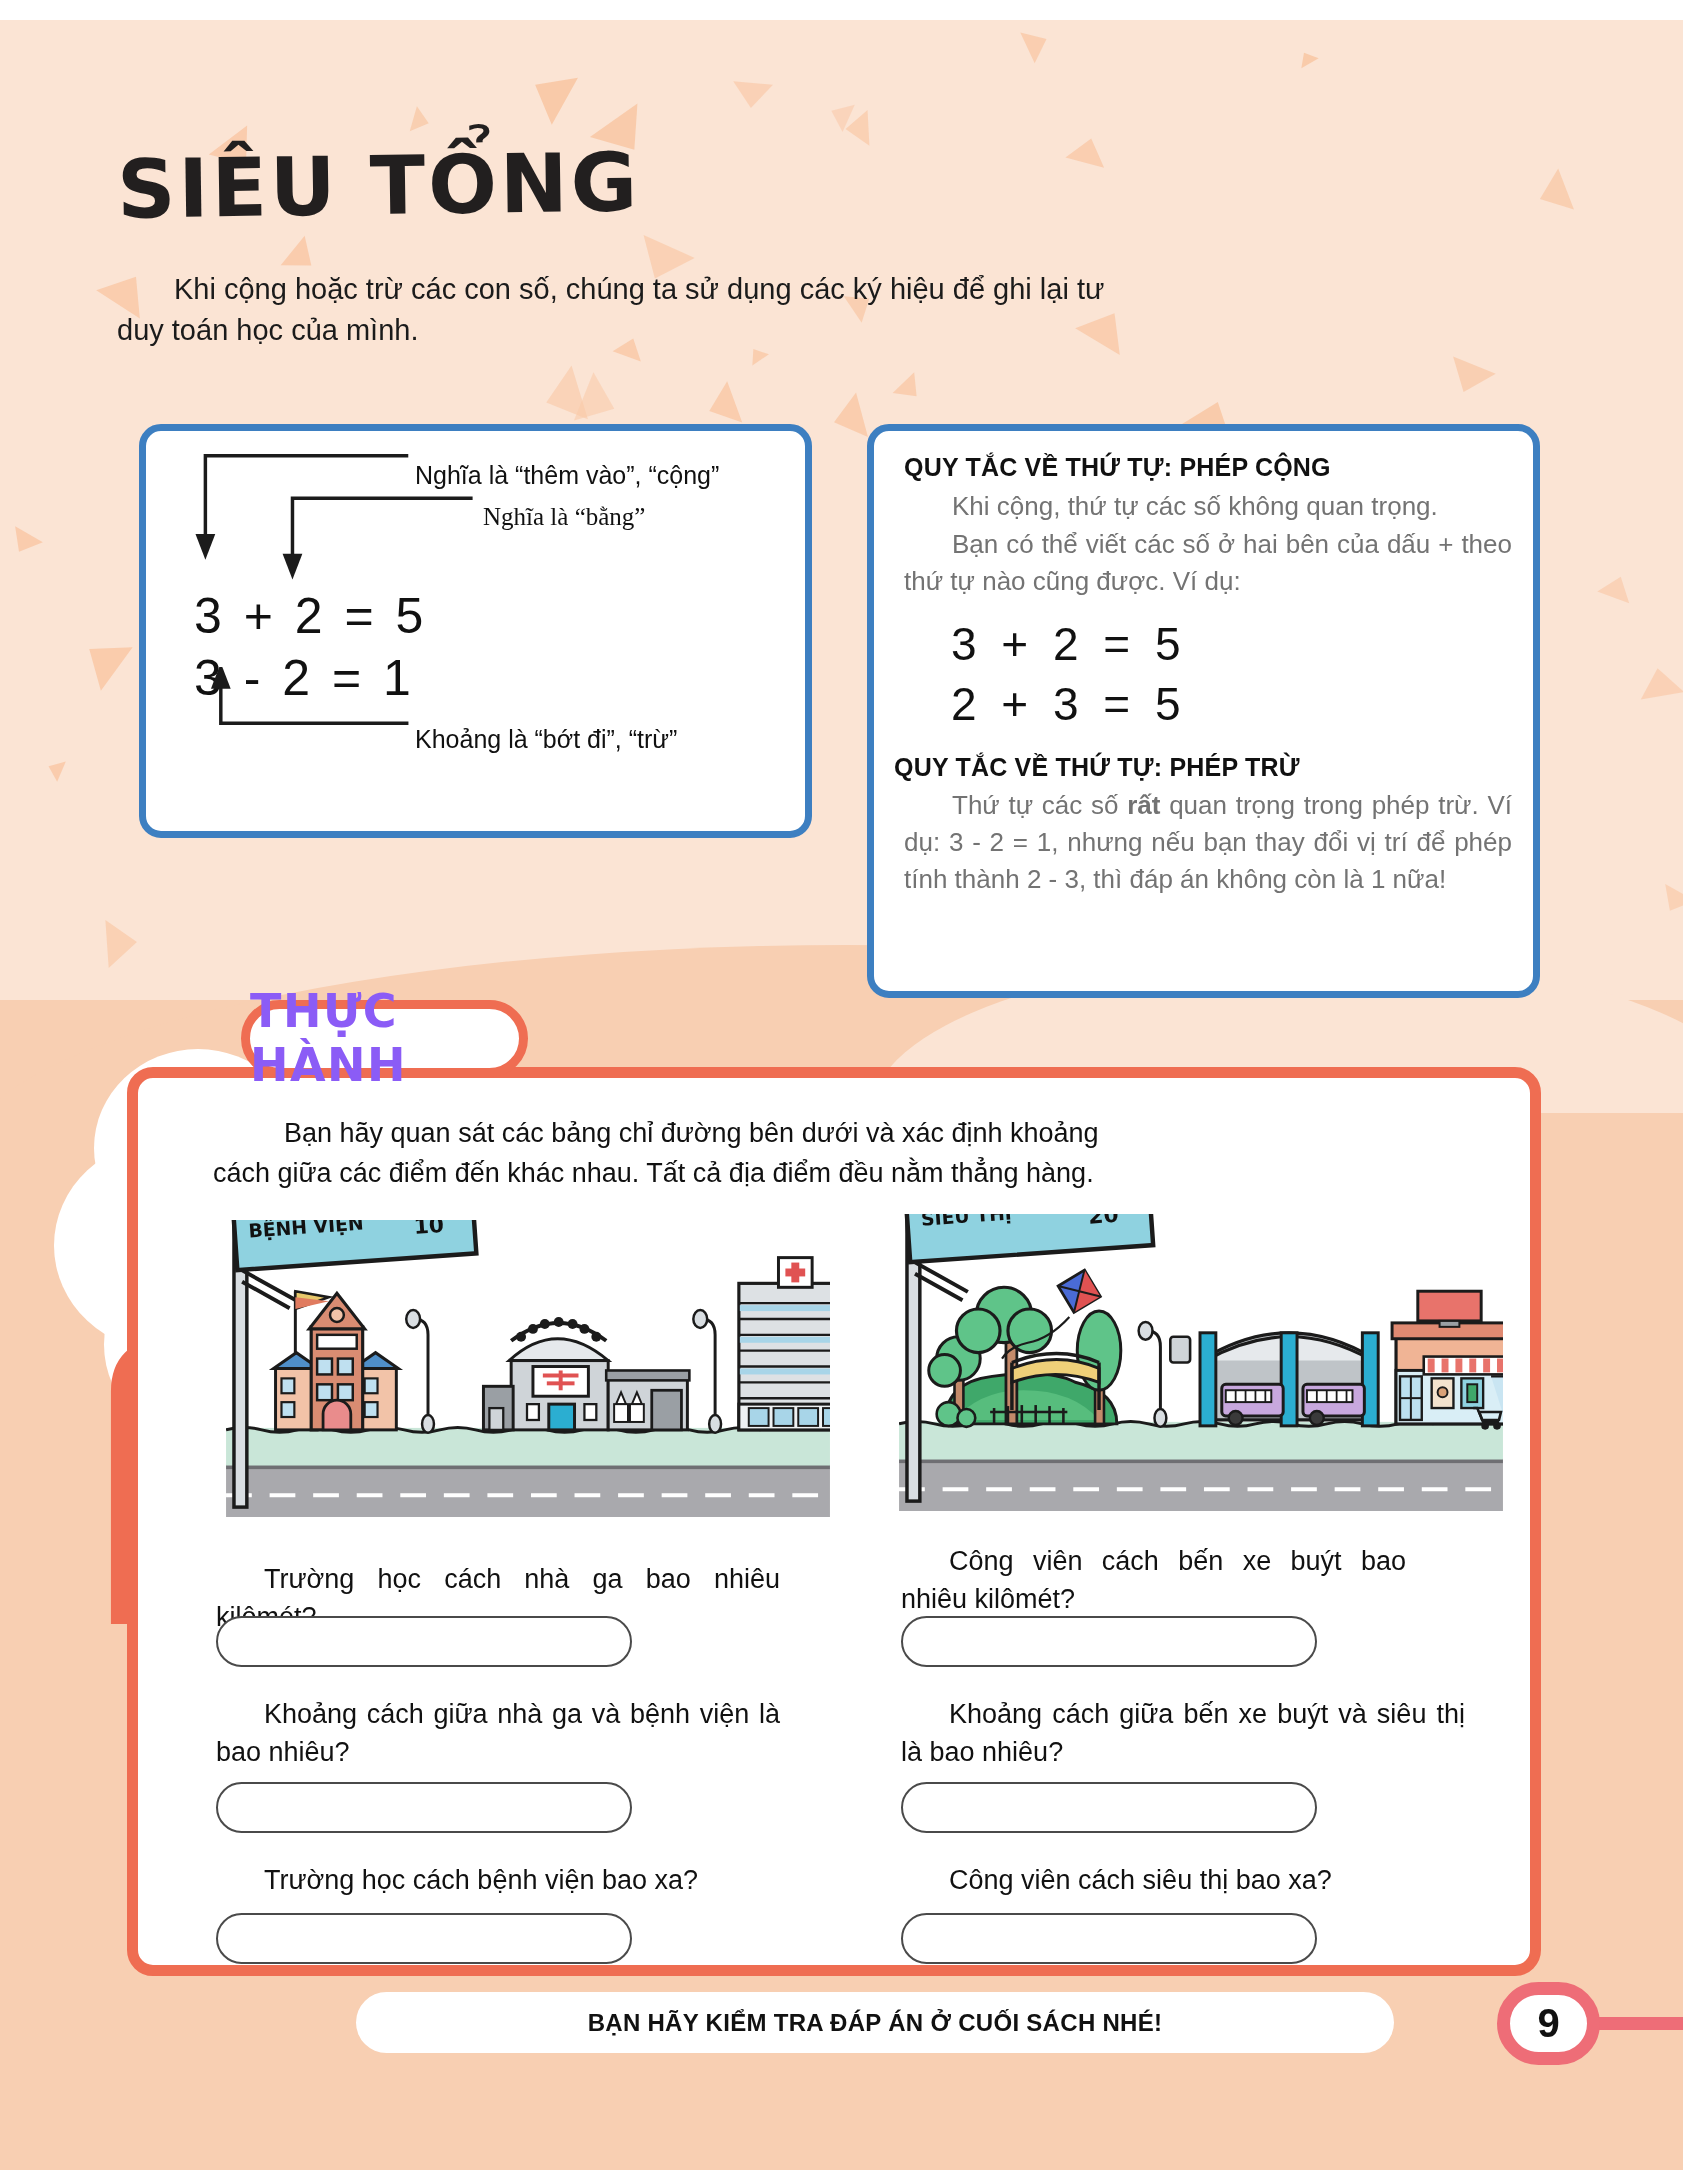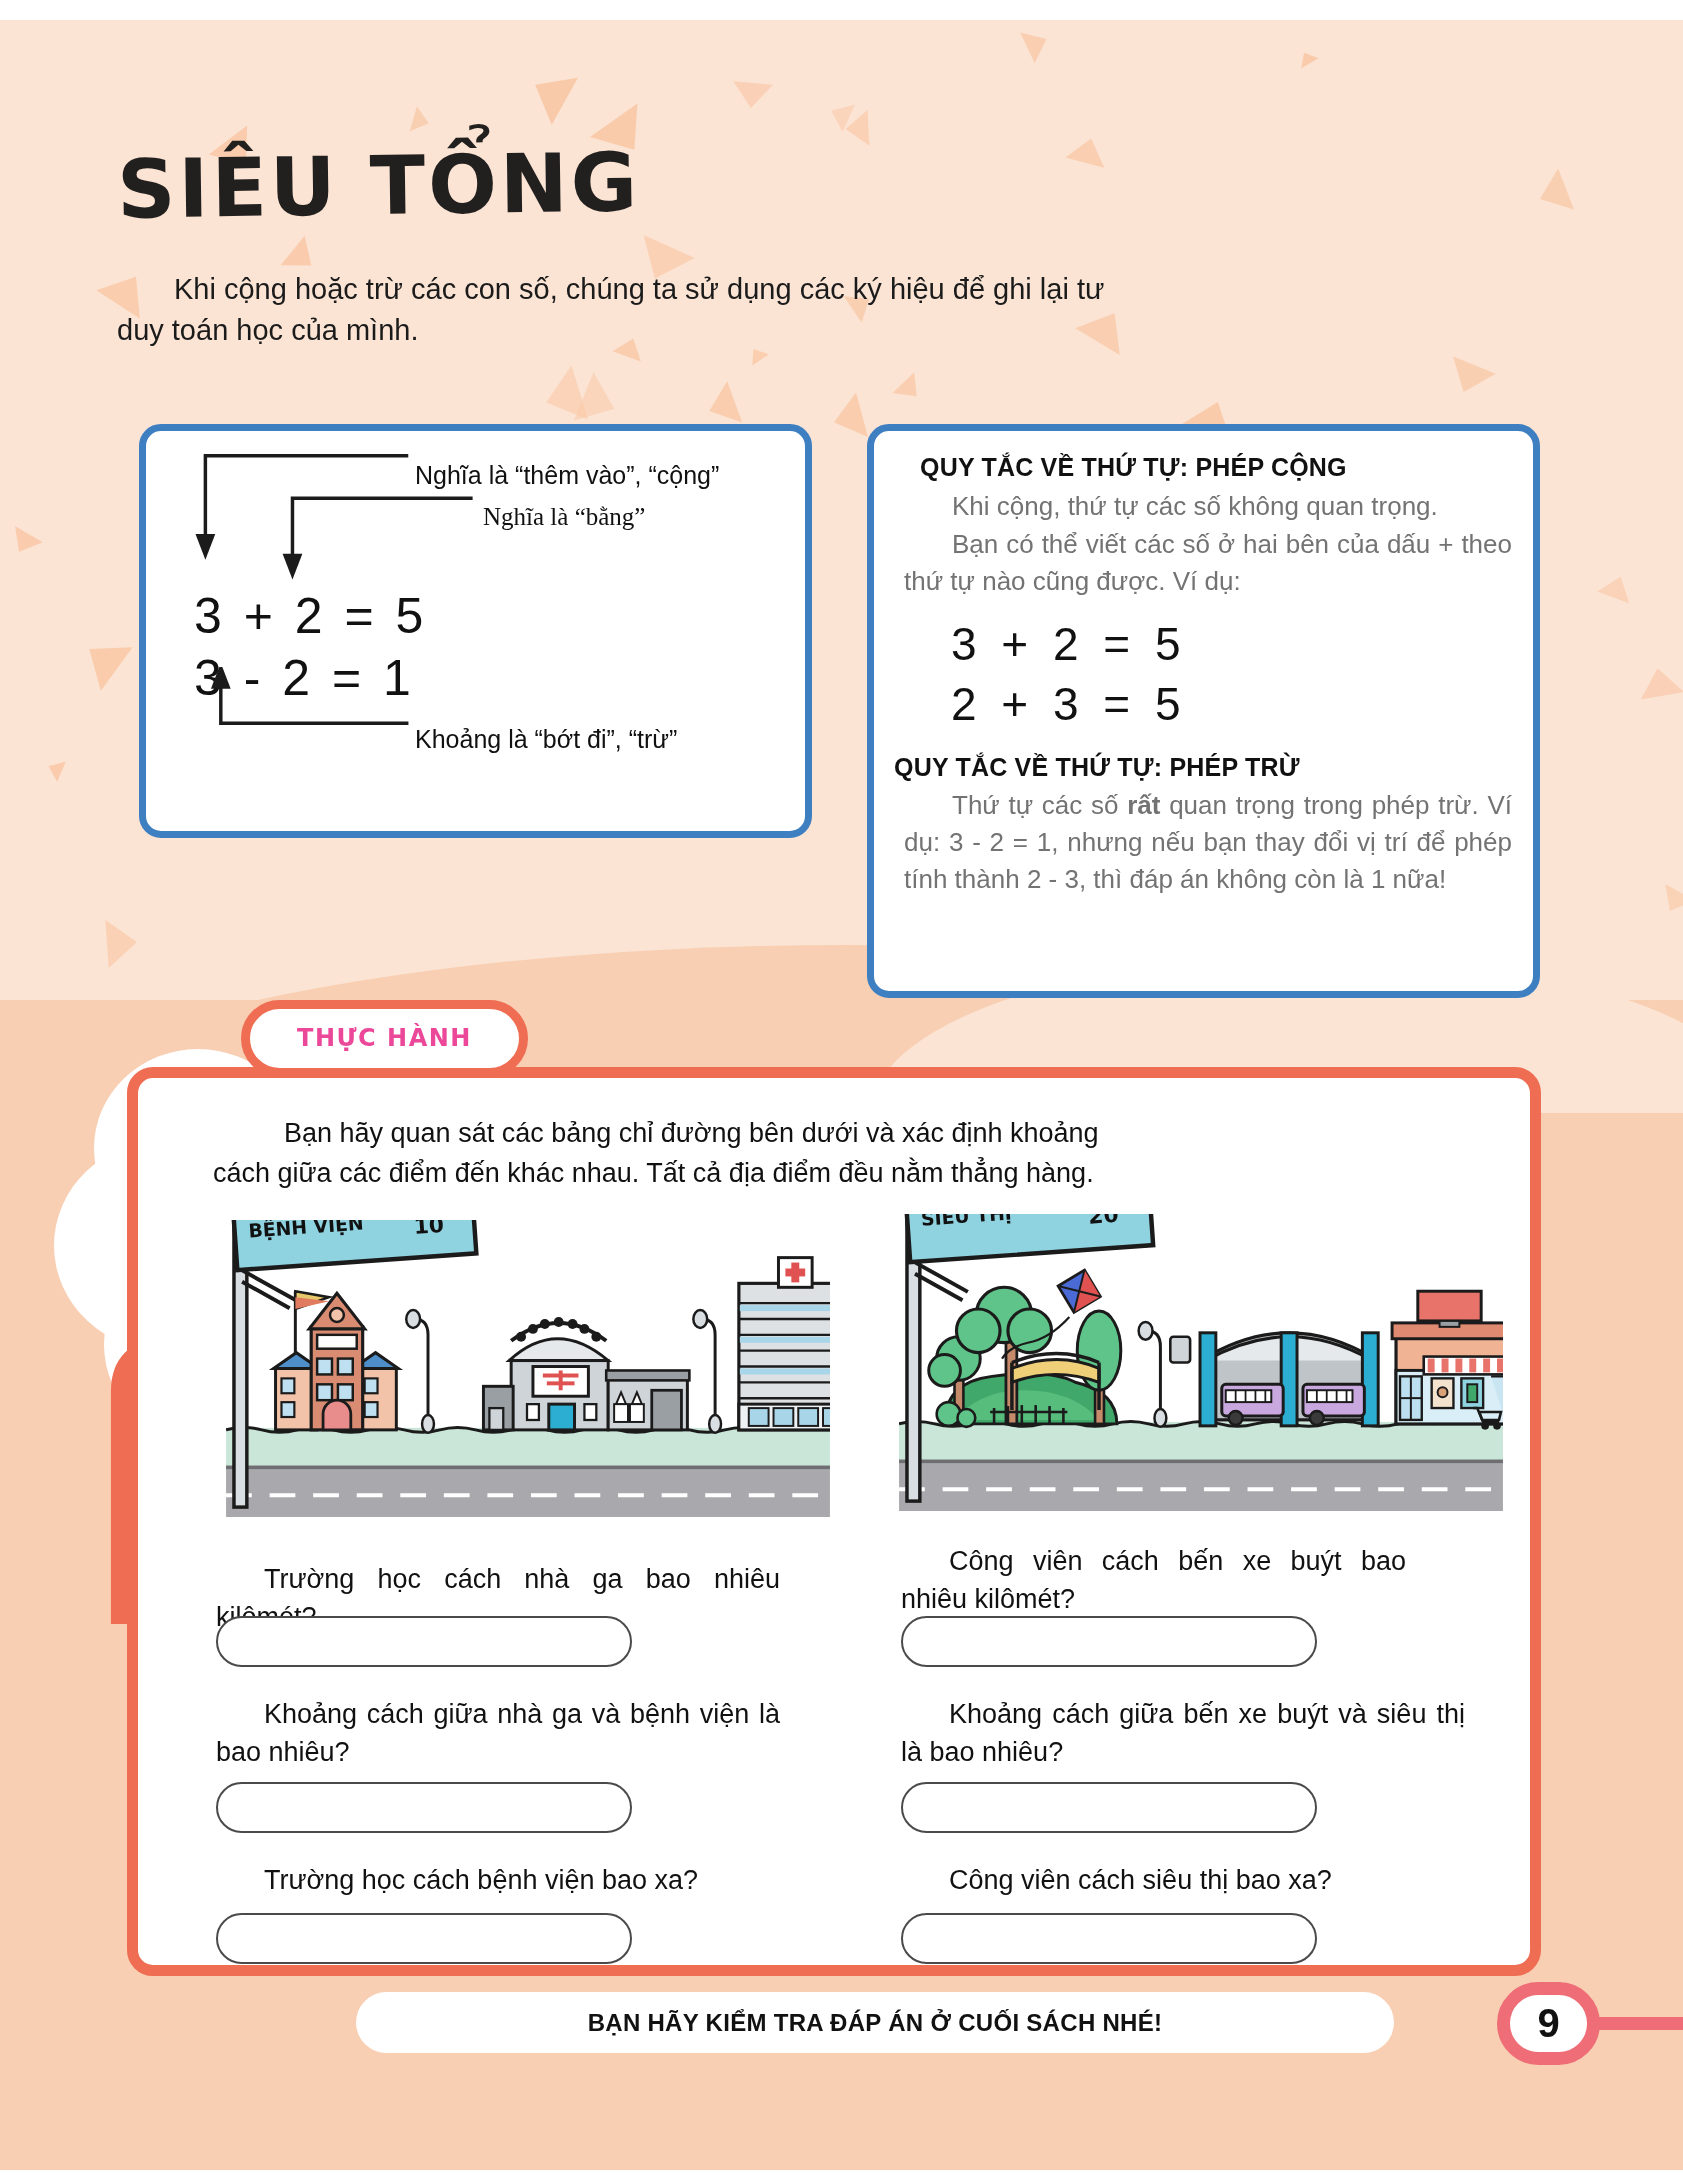--- a/index.html
+++ b/index.html
@@ -90,21 +90,21 @@
     position:absolute; left:127px; top:1067px; width:1414px; height:909px;
     background:#ffffff; border:11px solid #EF6D52; border-radius:26px; z-index:25;
   }
   #practice-tab {
     position:absolute; left:241px; top:1000px; width:287px; height:77px;
     background:#ffffff; border:9px solid #EF6D52; border-radius:40px; z-index:30;
     display:flex; align-items:center; justify-content:center;
   }
   #practice-tab span {
     font-family:"DejaVu Sans", sans-serif; font-weight:700;
-    font-size:24px; letter-spacing:1.5px; color:#ec4899;
+    font-size:46px; letter-spacing:1.5px; color:#8b5cf6;
     transform: translateY(-1px);
   }
   .arrow-hook { position:absolute; z-index:24; }
 
   .practice-intro {
     position:absolute; left:213px; top:1114px; width:921px;
     font-size:27px; line-height:1.48; color:#111; z-index:26;
     text-indent:71px;
   }
 
@@ -240,21 +240,21 @@
     <svg style="position:absolute; left:0; top:236px;" width="673" height="79" viewBox="0 0 680 80">
       <path d="M 265 57 L 75 57 L 75 18" fill="none" stroke="#1b1b1b" stroke-width="3.5"></path>
       <path d="M 65 22 L 75 -4 L 85 22 Z" fill="#1b1b1b"></path>
     </svg>
 
     <div class="ann" style="left:269px; top:274px;">Khoảng là “bớt đi”, “trừ”</div>
 
   </div>
 
   <div class="bluebox" id="box-right">
-    <div class="ruleheader" style="left:30px; top:22px;margin-left:16px;">QUY TẮC VỀ THỨ TỰ: PHÉP CỘNG</div>
+    <div class="ruleheader" style="left:30px; top:22px;">QUY TẮC VỀ THỨ TỰ: PHÉP CỘNG</div>
     <div class="rulebody" style="left:30px; top:57px; width:608px;">
       <span class="ind">Khi cộng, thứ tự các số không quan trọng.</span>
     </div>
     <div class="rulebody" style="left:30px; top:95px; width:608px;">
       <span class="ind">Bạn có thể viết các số ở hai bên của dấu + theo thứ tự nào cũng được. Ví dụ:</span>
     </div>
 
     <div class="bigeq" style="left:77px; top:186px;">3 + 2 = 5</div>
     <div class="bigeq" style="left:77px; top:246px;">2 + 3 = 5</div>
 

